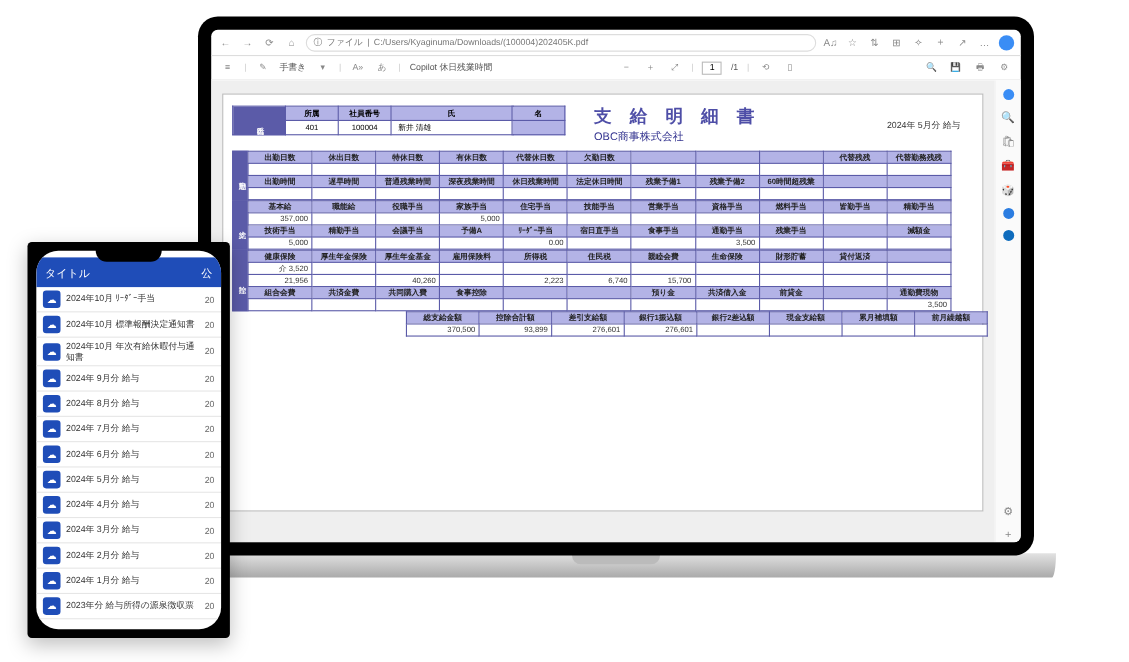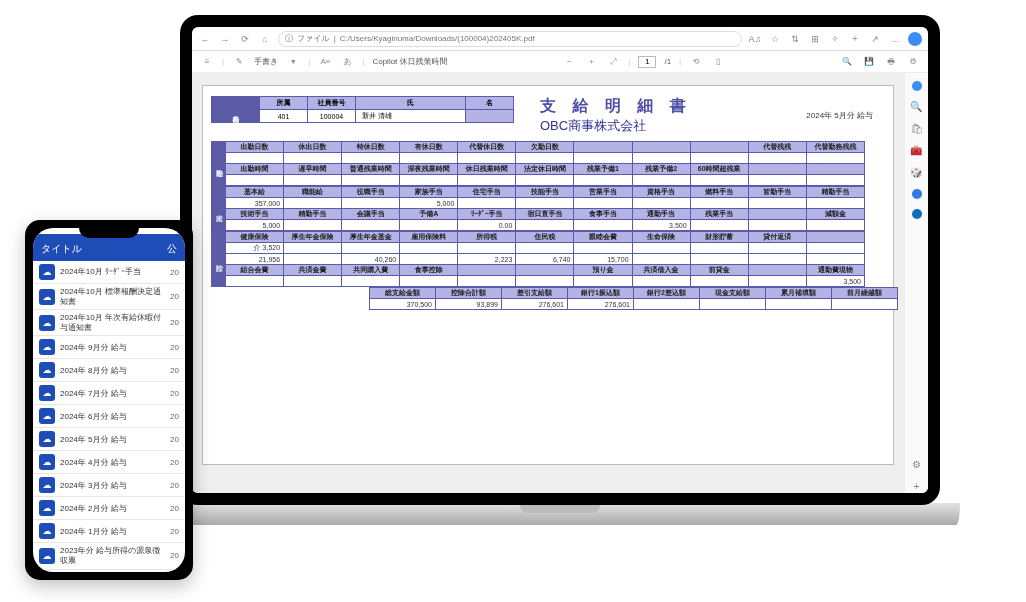--- a/index.html
+++ b/index.html
@@ -131,21 +131,21 @@
   }
   .title-block {
     flex: 1; display: flex; align-items: center; justify-content: space-between;
     padding: 0 12px;
   }
   .title-main {
     font-size: 16px; color: #4e4ea7;
     letter-spacing: 6px; font-weight: 600;
   }
   .title-sub {
-    font-size: 13px; color: #33338f;
+    font-size: 10px; color: #33338f;
   }
   .period { font-size: 8px; color: #333; }
   
   .ps-row { display: flex; align-items: stretch; }
   .ps-tag {
     width: 14px;
     background: #5b5ba8; color: #fff;
     writing-mode: vertical-rl;
     text-align: center;
     font-size: 7px;
@@ -171,23 +171,23 @@
     text-align: center;
     color: #222;
   }
   table.ps td { background: #fff; color: #333;}
   table.ps.summary { margin-left: 158px; width: 496px; }
   table.ps.summary th, table.ps.summary td { min-width: 66px; max-width: 66px; }
   
   .phone {
     position: absolute;
     left: 25px; top: 220px;
-    width: 168px; height: 360px;
+    width: 184px; height: 360px;
     background: #000;
-    border-radius: 15px;
+    border-radius: 4px;
     padding: 8px;
     box-shadow: 0 6px 18px rgba(0,0,0,.25);
   }
   .phone-notch {
     width: 60px; height: 12px;
     background: #000;
     border-radius: 0 0 10px 10px;
     position: absolute;
     top: 6px; left: 50%; transform: translateX(-50%);
     z-index: 3;

